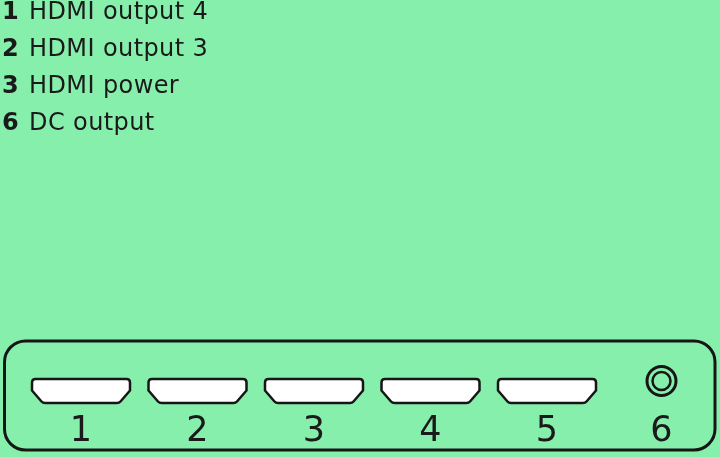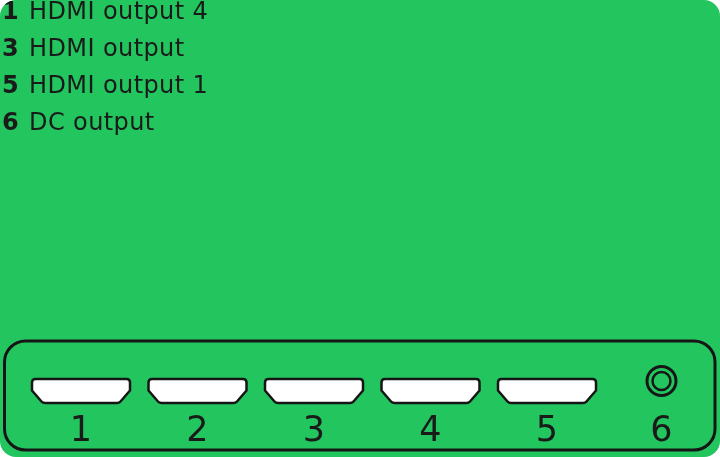--- a/index.html
+++ b/index.html
@@ -4,25 +4,24 @@
 <style>
   html, body {
     margin: 0;
     padding: 0;
     background: #ffffff;
   }
   .canvas {
     position: relative;
     width: 720px;
     height: 457px;
-    background: #22c55e;
+    background: #86efac;
     overflow: hidden;
     font-family: "DejaVu Sans", "Liberation Sans", sans-serif;
     color: #1a1a1a;
-    border-radius: 16px;
   }
   
   .legend {
     position: absolute;
     top: -7px;
     left: 2px;
     margin: 0;
     padding: 0;
     list-style: none;
   }
@@ -80,24 +79,24 @@
 </head>
 <body>
 
 <div class="canvas">
 
   <ul class="legend">
     <li>
       <span class="num">1</span><span class="lbl">HDMI output 4</span>
     </li>
     <li>
-      <span class="num">3</span><span class="lbl">HDMI output</span>
+      <span class="num">2</span><span class="lbl">HDMI output 3</span>
     </li>
     <li>
-      <span class="num">5</span><span class="lbl">HDMI output 1</span>
+      <span class="num">3</span><span class="lbl">HDMI power</span>
     </li>
     <li>
       <span class="num">6</span><span class="lbl">DC output</span>
     </li>
   </ul>
 
   <svg class="panel-svg" viewBox="0 0 720 457" aria-hidden="true">
 
     <rect class="outline" x="4.5" y="341" width="710.5" height="109" rx="21"></rect>
 

